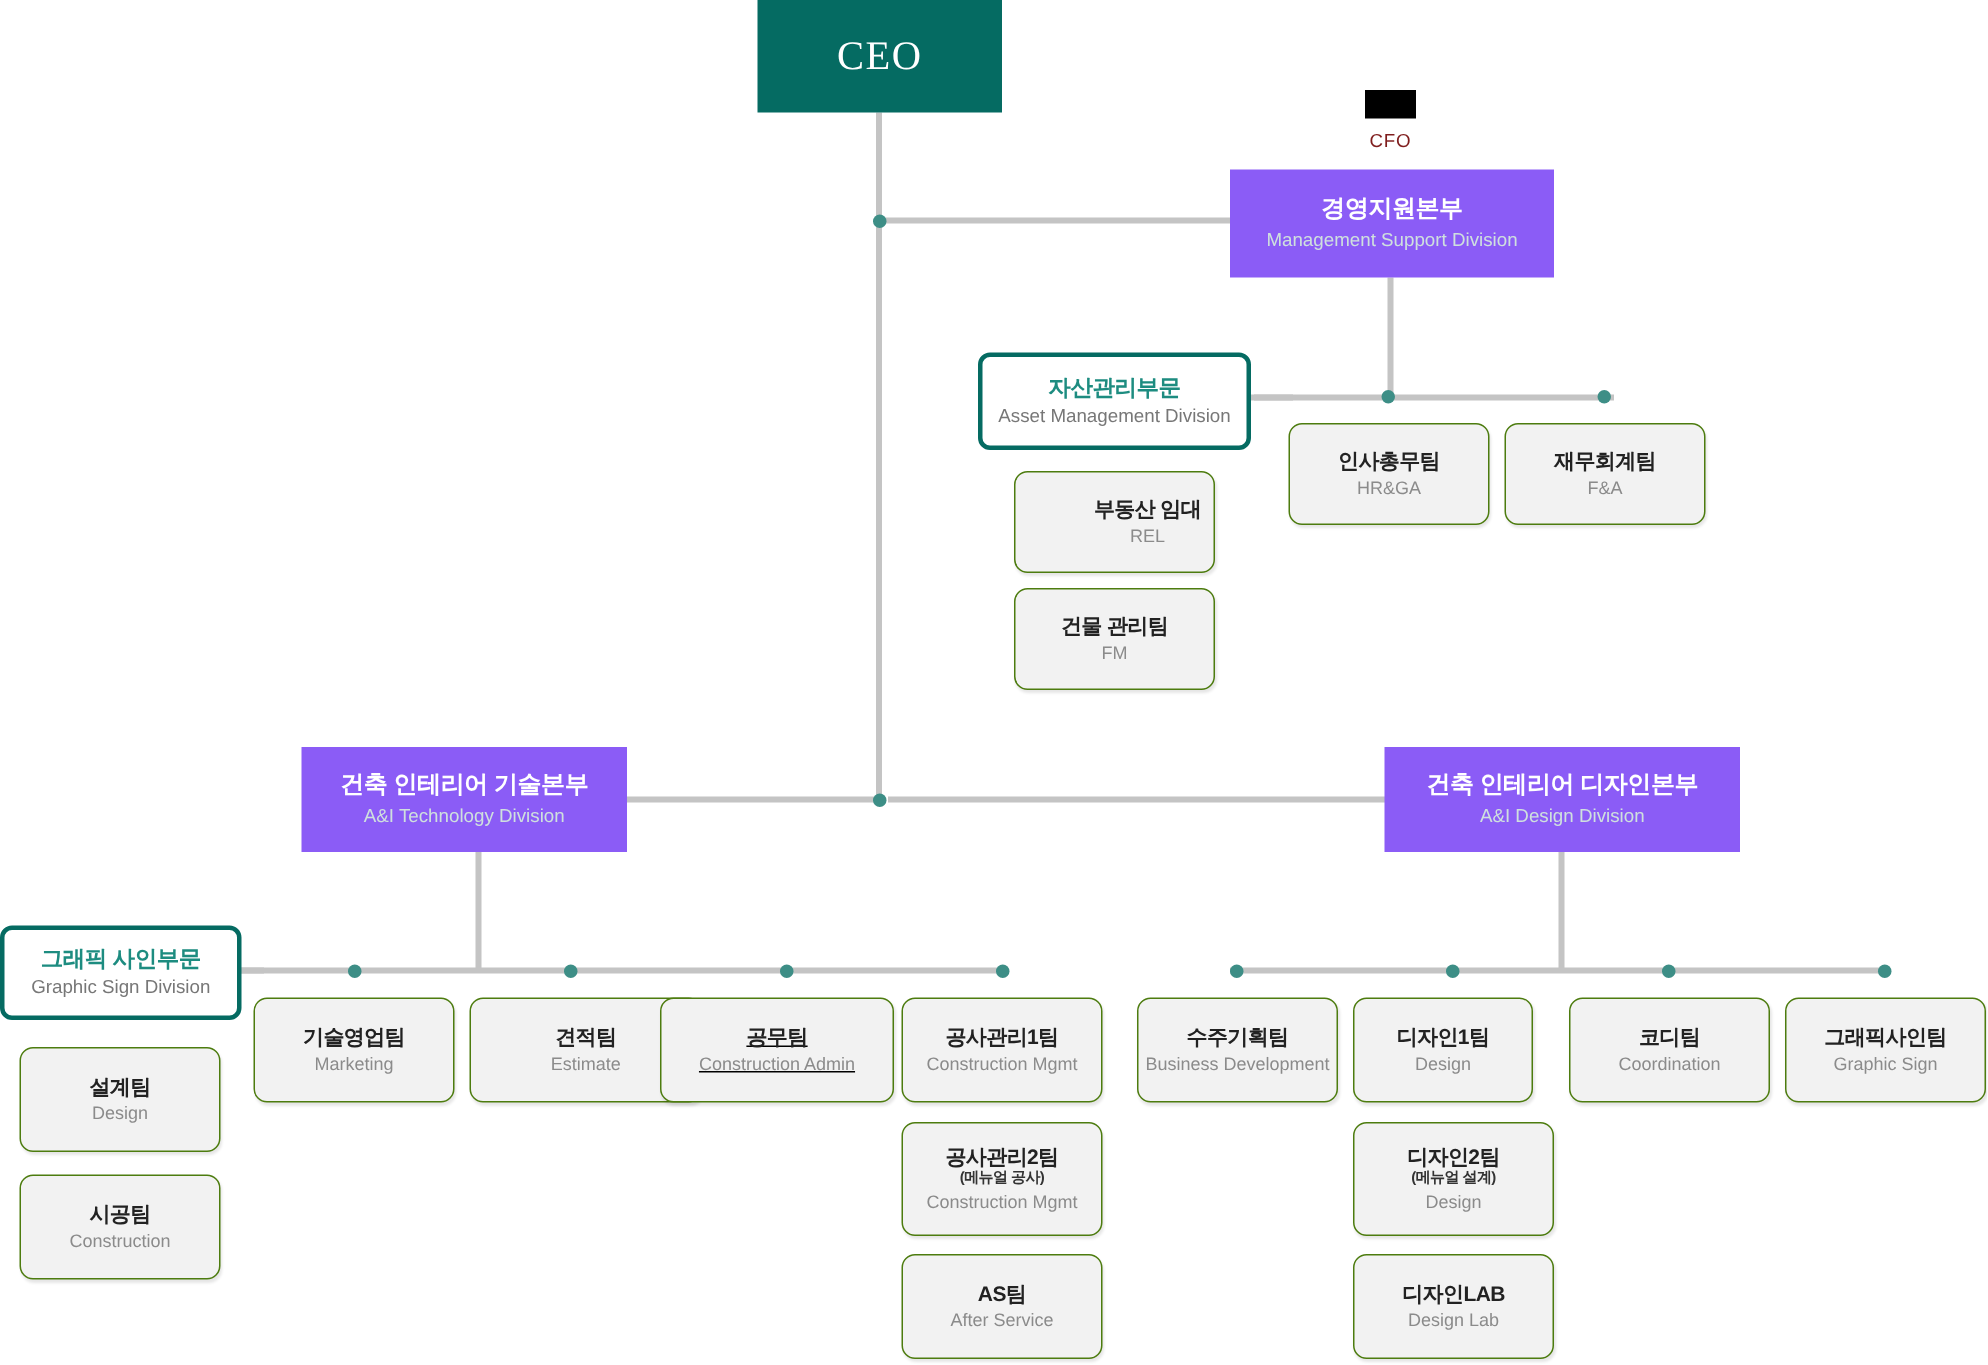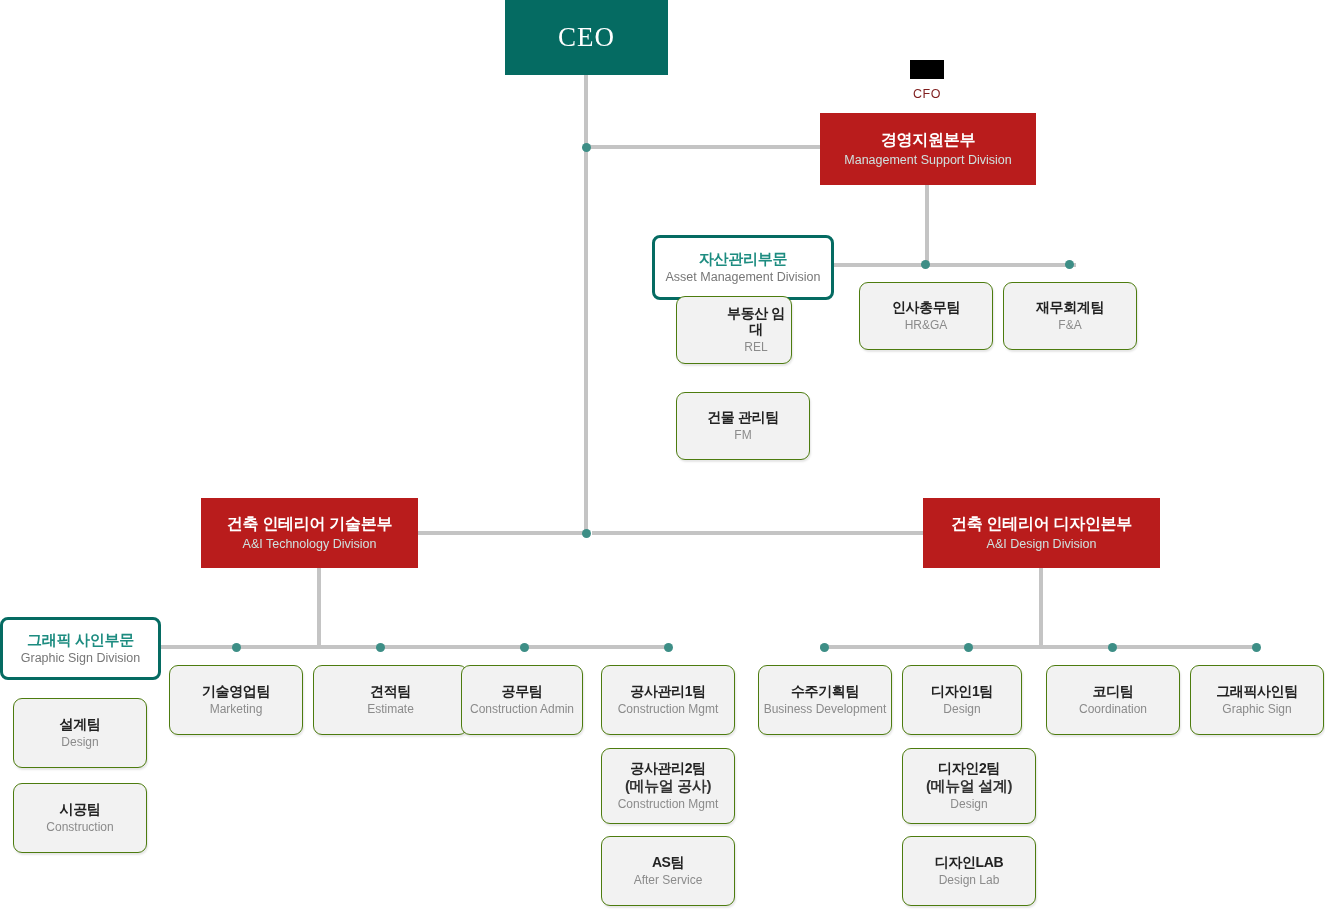--- a/index.html
+++ b/index.html
@@ -27,21 +27,21 @@
     display: flex;
     flex-direction: column;
     align-items: center;
     justify-content: center;
     text-align: center;
     line-height: 1.15;
   }
 
   
   .node.division {
-    background: #b91c1c;
+    background: #8b5cf6;
     color: #ffffff;
   }
   .node.division .kr {
     font-size: 16px;
     font-weight: bold;
     letter-spacing: -0.3px;
     color: #ffffff;
   }
   .node.division .en {
     font-size: 12.5px;
@@ -87,21 +87,21 @@
     border-radius: 9px;
     box-shadow: 1px 2px 2px rgba(0,0,0,0.10);
   }
   .node.team .kr {
     font-size: 14px;
     font-weight: bold;
     color: #222222;
     letter-spacing: -0.4px;
   }
   .node.team .kr-sub {
-    font-size: 15px;
+    font-size: 10px;
     font-weight: bold;
     color: #333333;
     letter-spacing: -0.4px;
     margin-top: 1px;
   }
   .node.team .en {
     font-size: 12px;
     color: #8b8b8b;
     margin-top: 4px;
   }
@@ -198,21 +198,21 @@
   <div class="node team" style="left:1003px; top:282px; width:134px; height:68px;">
     <div class="kr">재무회계팀</div>
     <div class="en">F&amp;A</div>
   </div>
 
   <div class="node subdivision" style="left:652px; top:235px; width:182px; height:65px;">
     <div class="kr">자산관리부문</div>
     <div class="en">Asset Management Division</div>
   </div>
 
-  <div class="node team" style="left:676px; top:296px; width:116px; height:68px;padding-left:44px;">
+  <div class="node team" style="left:676px; top:314px; width:134px; height:68px;padding-left:44px;">
     <div class="kr">부동산 임대</div>
     <div class="en">REL</div>
   </div>
 
   <div class="node team" style="left:676px; top:392px; width:134px; height:68px;">
     <div class="kr">건물 관리팀</div>
     <div class="en">FM</div>
   </div>
 
   <div class="node division" style="left:201px; top:498px; width:217px; height:70px;">
@@ -240,21 +240,21 @@
   </div>
 
   <div class="node team" style="left:169px; top:665px; width:134px; height:70px;">
     <div class="kr">기술영업팀</div>
     <div class="en">Marketing</div>
   </div>
   <div class="node team" style="left:313px; top:665px; width:155px; height:70px;">
     <div class="kr">견적팀</div>
     <div class="en">Estimate</div>
   </div>
-  <div class="node team" style="left:461px; top:665px; width:122px; height:70px;">
+  <div class="node team" style="left:440px; top:665px; width:156px; height:70px;text-decoration:underline;">
     <div class="kr">공무팀</div>
     <div class="en">Construction Admin</div>
   </div>
   <div class="node team" style="left:601px; top:665px; width:134px; height:70px;">
     <div class="kr">공사관리1팀</div>
     <div class="en">Construction Mgmt</div>
   </div>
 
   <div class="node team" style="left:601px; top:748px; width:134px; height:76px;">
     <div class="kr">공사관리2팀</div>

